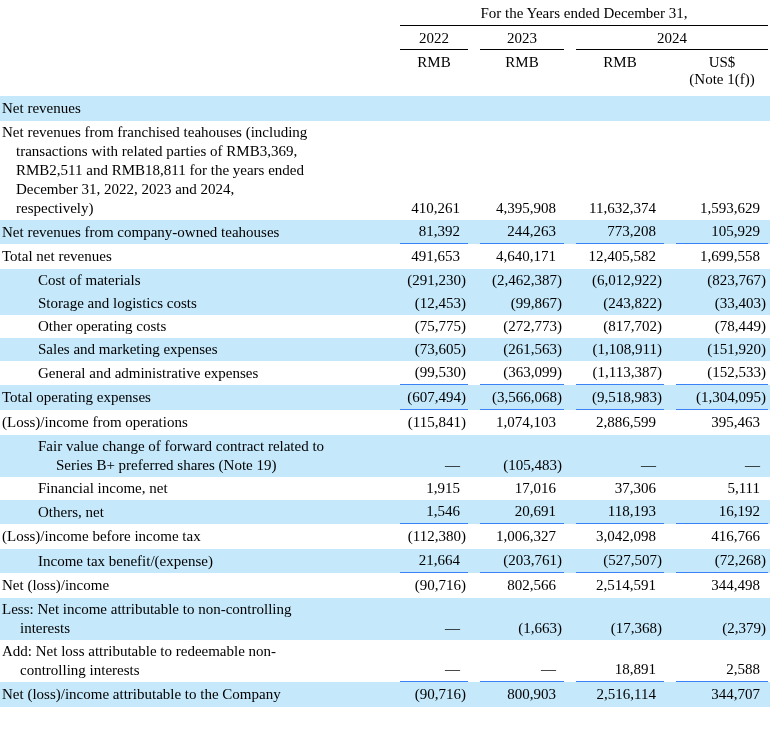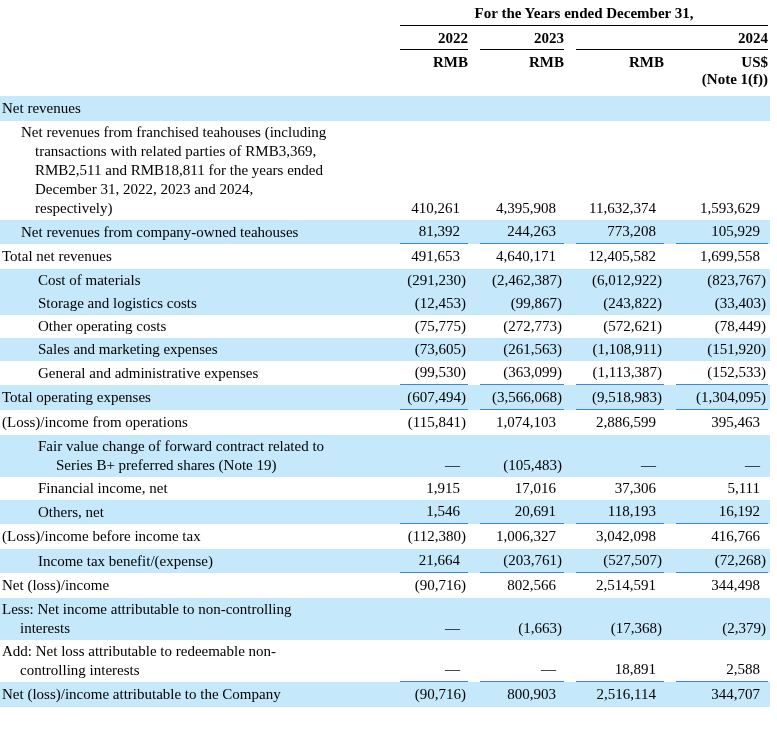--- a/index.html
+++ b/index.html
@@ -6,38 +6,38 @@
   body{
     width:777px;height:739px;overflow:hidden;background:#ffffff;color:#000;
     font-family:"Liberation Serif","DejaVu Serif",serif;
   }
   table{border-collapse:collapse;table-layout:fixed;width:770px;}
   td,th{
     padding:0;vertical-align:bottom;font-size:15px;line-height:19px;
     font-weight:normal;text-align:left;overflow:visible;
   }
   
-  thead th{vertical-align:top;font-weight:bold;}
+  thead th{vertical-align:top;font-weight:normal;}
   th.span-head{padding:4px 2px 0 10px;text-align:center;}
   th.span-head .hline{border-bottom:1px solid #000;padding-bottom:2px;}
-  tr.yearrow th{padding:3px 2px 0 10px;text-align:right;}
+  tr.yearrow th{padding:3px 2px 0 10px;text-align:center;}
   tr.yearrow .hline{border-bottom:1px solid #000;padding-bottom:1px;}
-  tr.unitsrow th{padding:4px 2px 8px 10px;text-align:right;line-height:17px;}
+  tr.unitsrow th{padding:4px 2px 8px 10px;text-align:center;line-height:17px;}
   
   td.lbl{padding:2px 4px 2px 0;}
   td.num{text-align:right;padding:2px 2px 2px 10px;}
   .v{padding-right:8px;}
   .v.neg{padding-right:2px;}
   tr.shaded{background:var(--hl,#c5e8fa);}
   tr.bold{font-weight:bold;}
   tr.bold td{padding-top:3px;padding-bottom:3px;margin-left:24px;}
   tr.u td.num{padding-bottom:0;}
   tr.u .v{border-bottom:1px solid #3b82f6;padding-bottom:2px;}
   .l0{padding-left:20px;text-indent:-18px;}
-  .l1{padding-left:35px;text-indent:-14px;}
+  .l1{padding-left:16px;text-indent:-14px;}
   .l2{padding-left:56px;text-indent:-18px;}
 </style>
 </head>
 <body style="--hl: #c5e8fa;">
 
 <div>
   <table>
     <colgroup>
       <col style="width:390px">
       <col style="width:80px">
@@ -182,21 +182,21 @@
           <td class="lbl">
             <div class="l2">Other operating costs</div>
           </td>
           <td class="num">
             <div class="v neg">(75,775)</div>
           </td>
           <td class="num">
             <div class="v neg">(272,773)</div>
           </td>
           <td class="num">
-            <div class="v neg">(572,621)</div>
+            <div class="v neg">(817,702)</div>
           </td>
           <td class="num">
             <div class="v neg">(78,449)</div>
           </td>
         </tr>
         <tr class="shaded ">
           <td class="lbl">
             <div class="l2">Sales and marketing expenses</div>
           </td>
           <td class="num">

